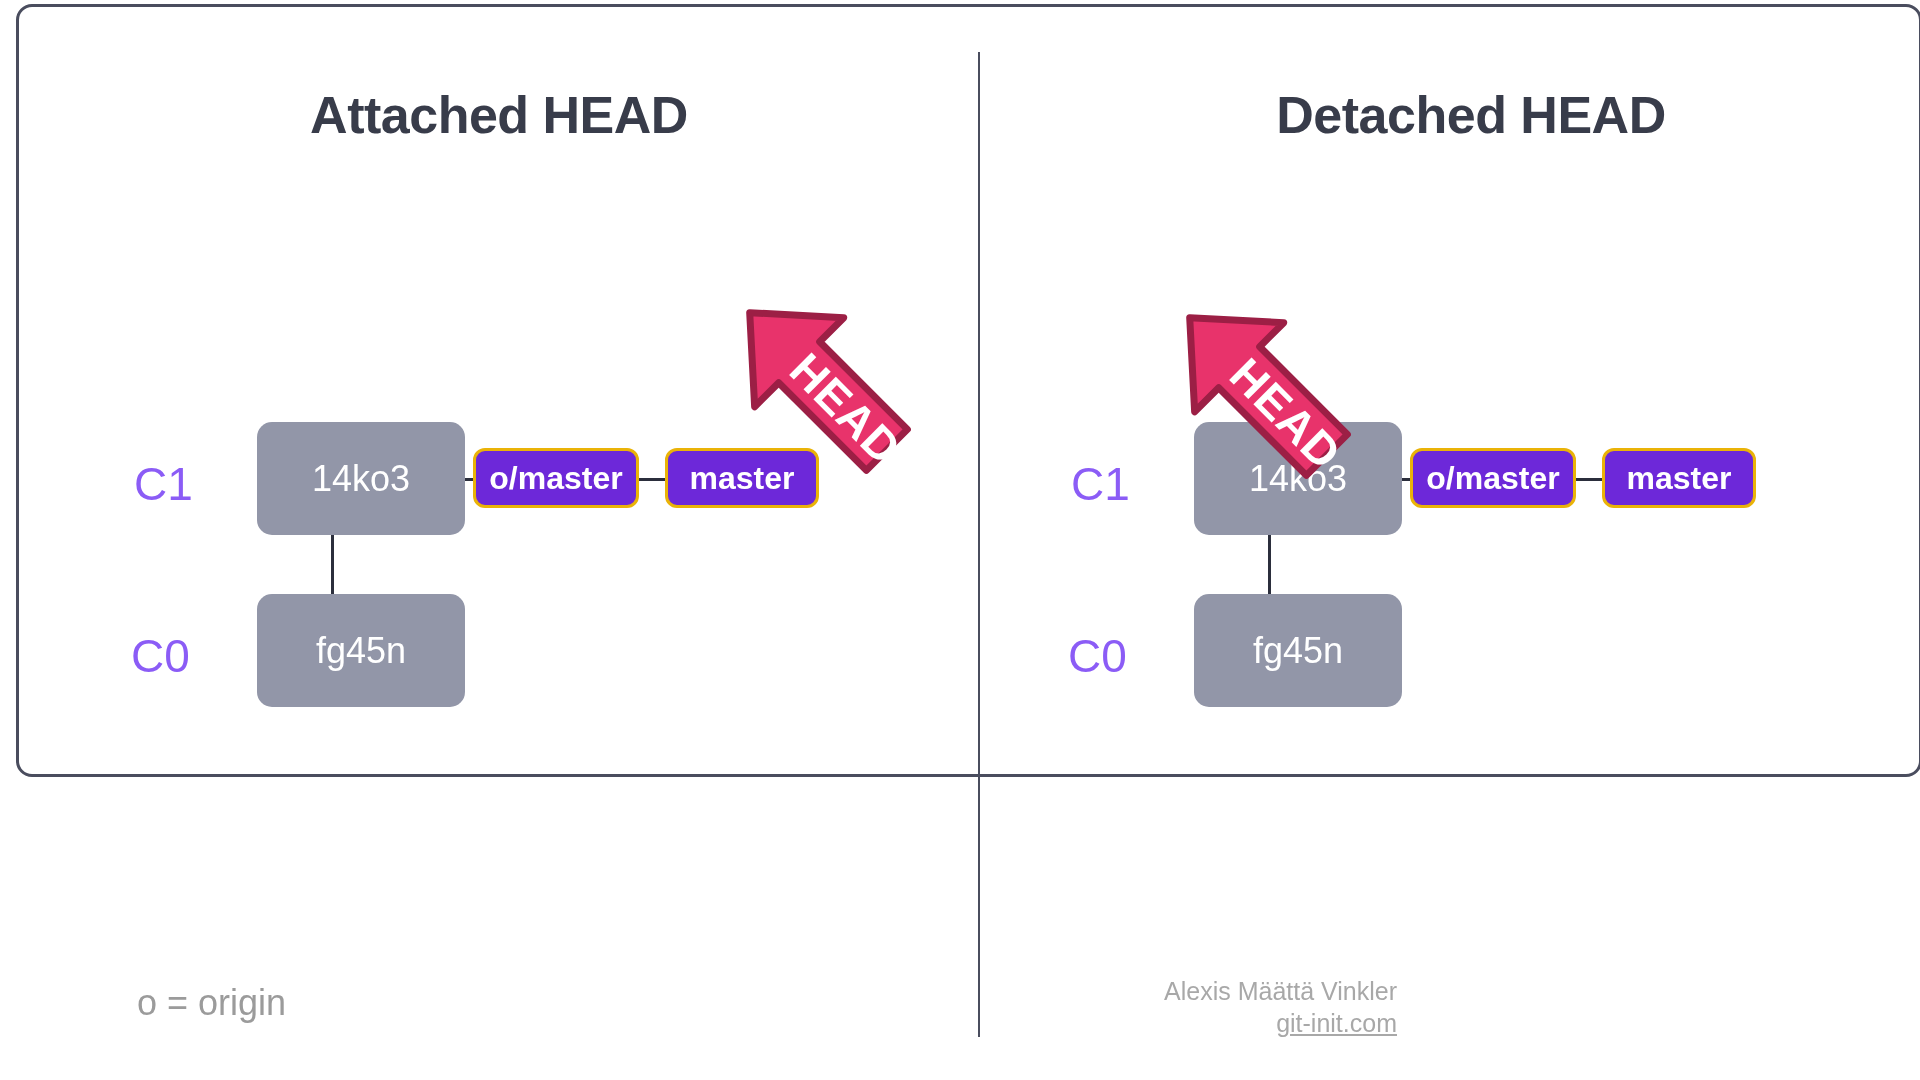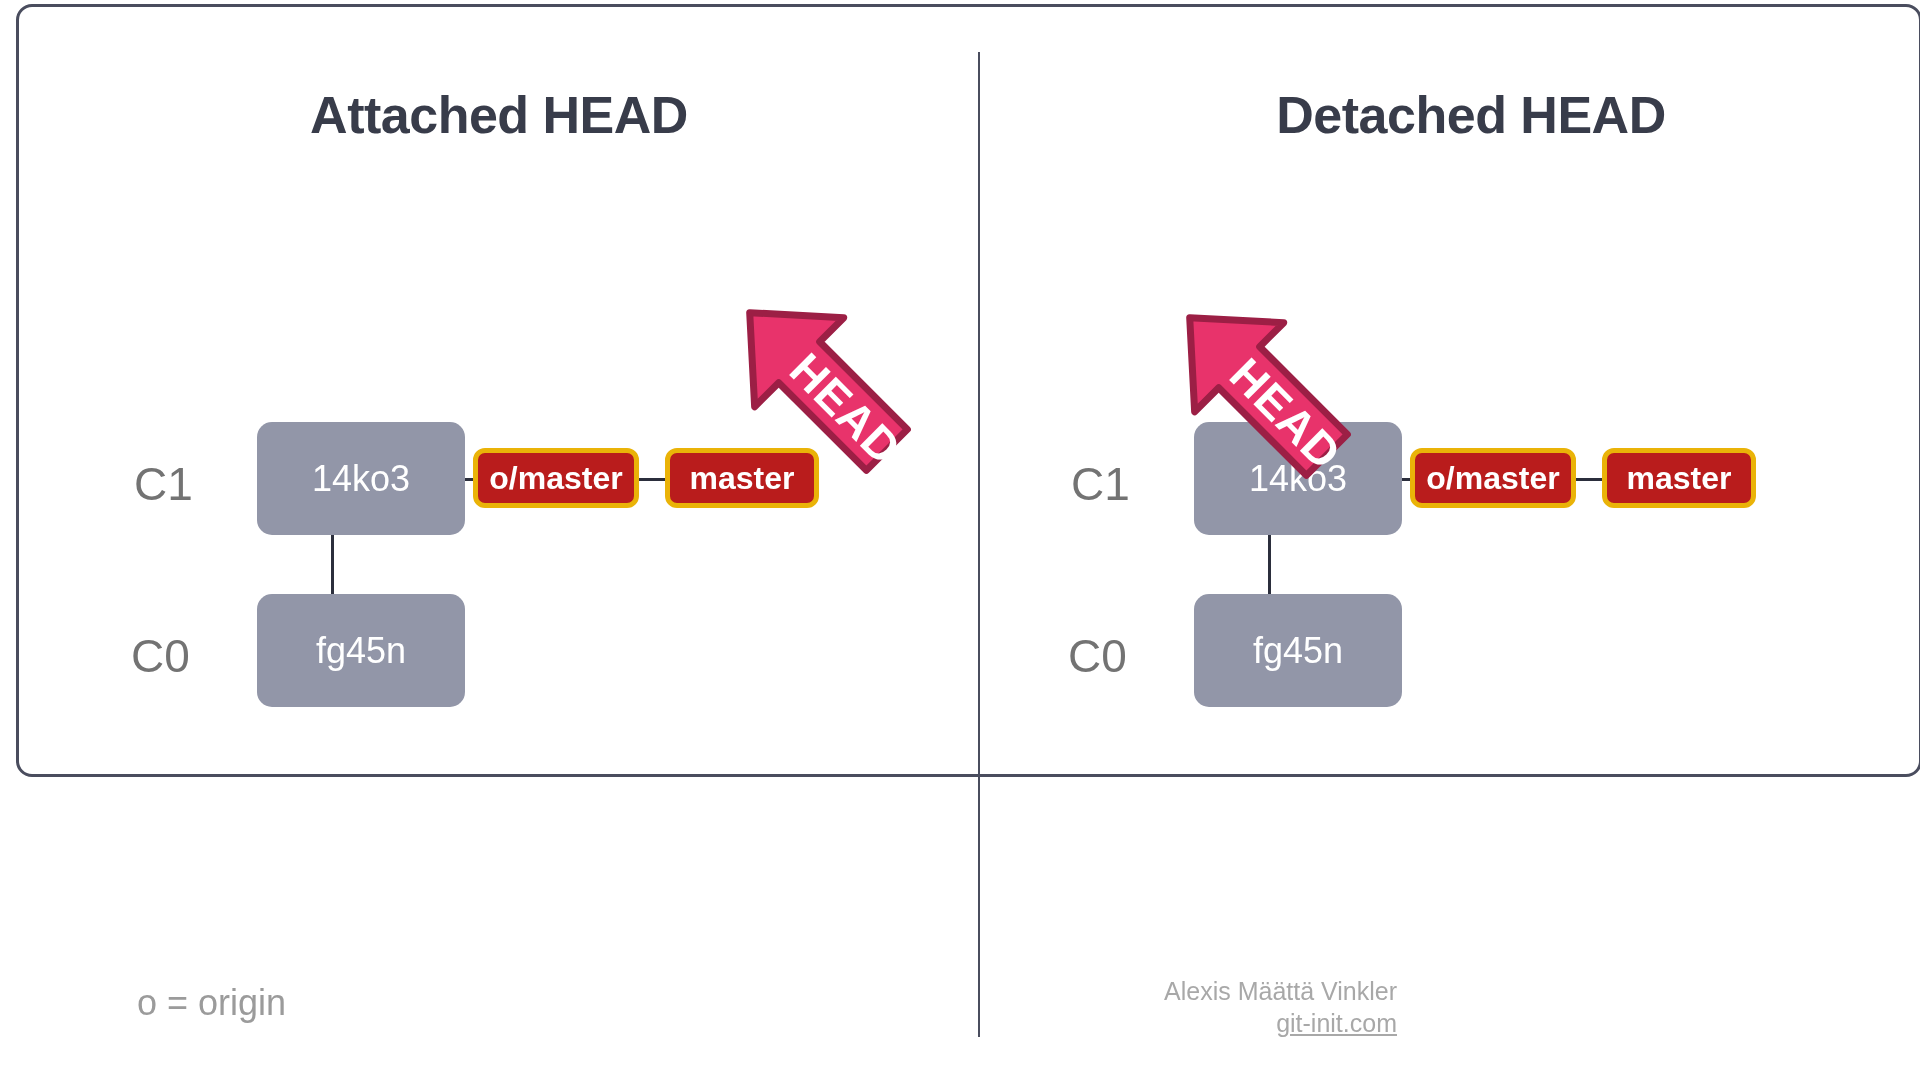--- a/index.html
+++ b/index.html
@@ -60,21 +60,21 @@
   #panel-attached .panel-title { left: 0px; }
   #panel-detached .panel-title { left: 12px; }
 
   
   .graph { position: absolute; left: 0; top: 0; width: 100%; height: 100%; }
 
   
   .row-label {
     position: absolute;
     font-size: 46px;
-    color: #737373;
+    color: #8b5cf6;
     letter-spacing: 0px;
     white-space: nowrap;
   }
 
   
   .commit {
     position: absolute;
     background: #9296a8;
     border-radius: 15px;
     color: #ffffff;
@@ -82,22 +82,22 @@
     display: flex;
     align-items: center;
     justify-content: center;
     box-sizing: border-box;
     margin-left: 28px;
   }
 
   
   .ref {
     position: absolute;
-    background: #b91c1c;
-    border: 5px solid #eab308;
+    background: #6d28d9;
+    border: 3px solid #eab308;
     border-radius: 12px;
     color: #ffffff;
     font-size: 32px;
     font-weight: bold;
     display: flex;
     align-items: center;
     justify-content: center;
     box-sizing: border-box;
     white-space: nowrap;
   }

